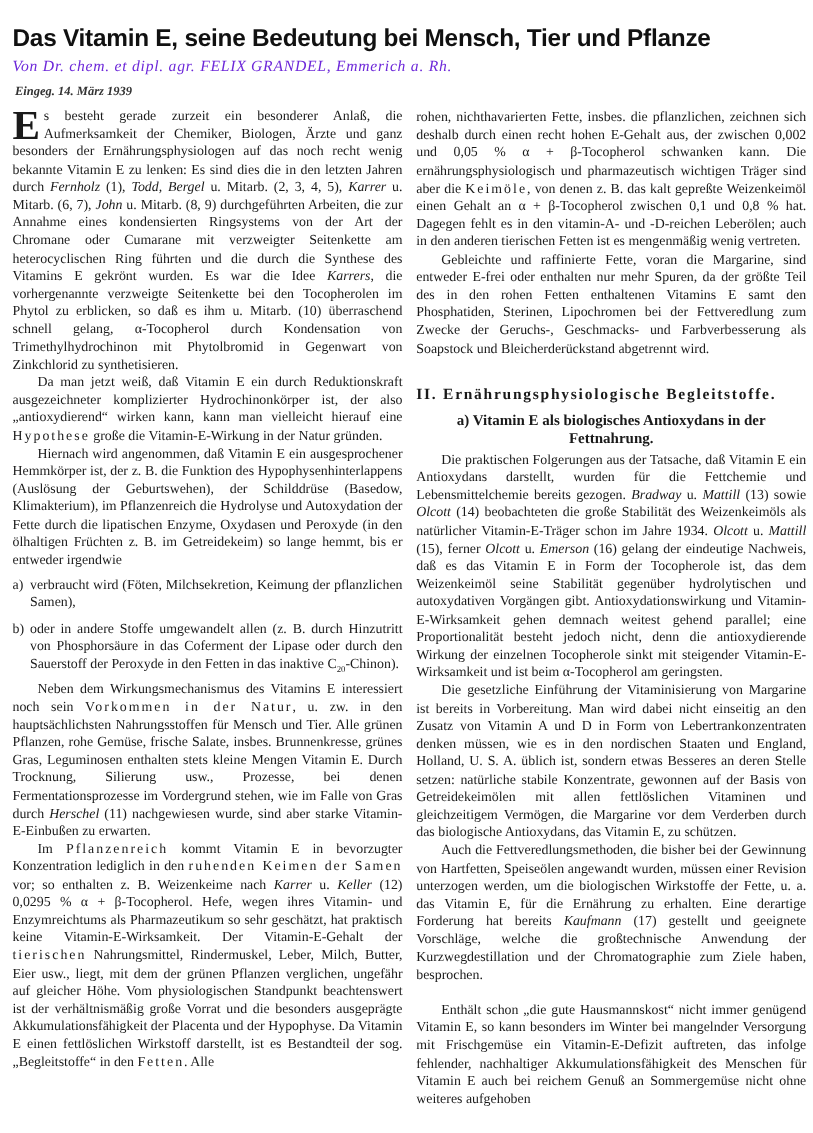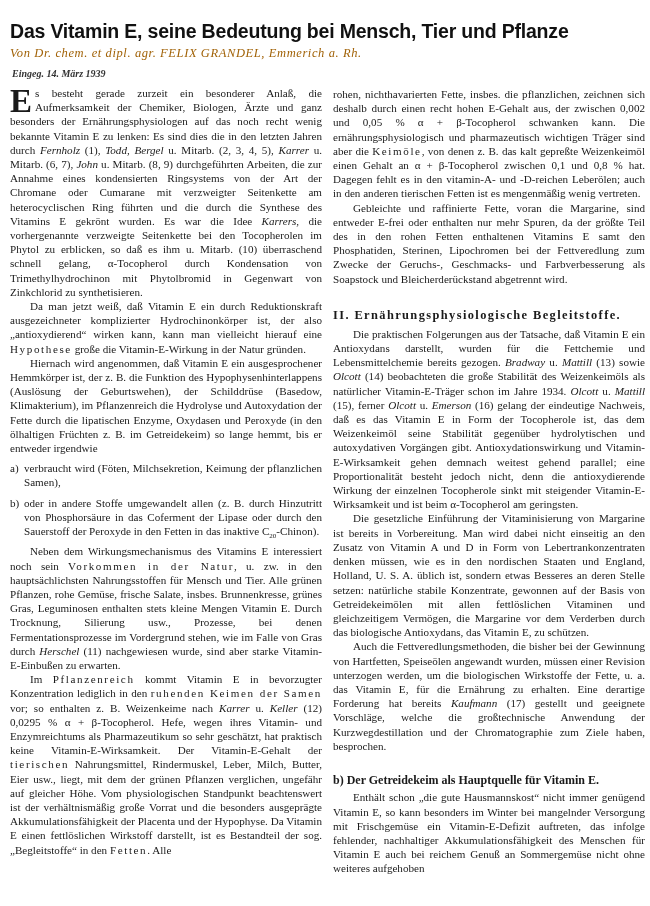--- a/index.html
+++ b/index.html
@@ -12,21 +12,21 @@
   .page { position: absolute; left: 0; top: 0; width: 650px; height: 680px; margin-top: 18px; }
   .title {
     position: absolute; left: 10px; top: 2px;
     font-family: "Liberation Sans", "DejaVu Sans", sans-serif;
     font-weight: bold; font-size: 19.5px; letter-spacing: -0.2px;
     color: #111; white-space: nowrap;
   }
   .author {
     position: absolute; left: 10px; top: 28px;
     font-family: "Liberation Serif", serif; font-style: italic;
-    font-size: 12.5px; letter-spacing: 0.6px; color: #a16207; white-space: nowrap;
+    font-size: 12.5px; letter-spacing: 0.6px; color: #6d28d9; white-space: nowrap;
   }
   .date {
     position: absolute; left: 12px; top: 50px;
     font-family: "Liberation Serif", serif; font-style: italic; font-weight: bold;
     font-size: 10px; color: #333; white-space: nowrap;
   }
   .col {
     position: absolute; top: 68px; width: 312px;
     font-family: "Liberation Serif", "DejaVu Serif", serif;
     font-size: 11.1px; line-height: 14.2px;
@@ -93,26 +93,26 @@
     <p class="indent"><span>Im </span><span class="spaced">Pflanzenreich</span><span> kommt Vitamin E in bevorzugter Konzentration lediglich in den </span><span class="spaced">ruhenden Keimen der Samen</span><span> vor; so enthalten z. B. Weizenkeime nach </span><span class="it">Karrer</span><span> u. </span><span class="it">Keller</span><span> (12) 0,0295 % α + β-Tocopherol. Hefe, wegen ihres Vitamin- und Enzymreichtums als Pharmazeutikum so sehr geschätzt, hat praktisch keine Vitamin-E-Wirksamkeit. Der Vitamin-E-Gehalt der </span><span class="spaced">tierischen</span><span> Nahrungsmittel, Rindermuskel, Leber, Milch, Butter, Eier usw., liegt, mit dem der grünen Pflanzen verglichen, ungefähr auf gleicher Höhe. Vom physiologischen Standpunkt beachtenswert ist der verhältnismäßig große Vorrat und die besonders ausgeprägte Akkumulationsfähigkeit der Placenta und der Hypophyse. Da Vitamin E einen fettlöslichen Wirkstoff darstellt, ist es Bestandteil der sog. „Begleitstoffe“ in den </span><span class="spaced">Fetten</span><span>. Alle</span></p>
   </div>
 
   <div class="col right">
     <p><span>rohen, nichthavarierten Fette, insbes. die pflanzlichen, zeichnen sich deshalb durch einen recht hohen E-Gehalt aus, der zwischen 0,002 und 0,05 % α + β-Tocopherol schwanken kann. Die ernährungsphysiologisch und pharmazeutisch wichtigen Träger sind aber die </span><span class="spaced">Keimöle</span><span>, von denen z. B. das kalt gepreßte Weizenkeimöl einen Gehalt an α + β-Tocopherol zwischen 0,1 und 0,8 % hat. Dagegen fehlt es in den vitamin-A- und -D-reichen Leberölen; auch in den anderen tierischen Fetten ist es mengenmäßig wenig vertreten.</span></p>
 
     <p class="indent">Gebleichte und raffinierte Fette, voran die Margarine, sind entweder E-frei oder enthalten nur mehr Spuren, da der größte Teil des in den rohen Fetten enthaltenen Vitamins E samt den Phosphatiden, Sterinen, Lipochromen bei der Fettveredlung zum Zwecke der Geruchs-, Geschmacks- und Farbverbesserung als Soapstock und Bleicherderückstand abgetrennt wird.</p>
 
     <div class="gap"></div>
     <h2 class="sec">II. Ernährungsphysiologische Begleitstoffe.</h2>
+    <h3 class="sub">a) Vitamin E als biologisches Antioxydans in der Fettnahrung.</h3>
 
     <p class="indent"><span>Die praktischen Folgerungen aus der Tatsache, daß Vitamin E ein Antioxydans darstellt, wurden für die Fettchemie und Lebensmittelchemie bereits gezogen. </span><span class="it">Bradway</span><span> u. </span><span class="it">Mattill</span><span> (13) sowie </span><span class="it">Olcott</span><span> (14) beobachteten die große Stabilität des Weizenkeimöls als natürlicher Vitamin-E-Träger schon im Jahre 1934. </span><span class="it">Olcott</span><span> u. </span><span class="it">Mattill</span><span> (15), ferner </span><span class="it">Olcott</span><span> u. </span><span class="it">Emerson</span><span> (16) gelang der eindeutige Nachweis, daß es das Vitamin E in Form der Tocopherole ist, das dem Weizenkeimöl seine Stabilität gegenüber hydrolytischen und autoxydativen Vorgängen gibt. Antioxydationswirkung und Vitamin-E-Wirksamkeit gehen demnach weitest gehend parallel; eine Proportionalität besteht jedoch nicht, denn die antioxydierende Wirkung der einzelnen Tocopherole sinkt mit steigender Vitamin-E-Wirksamkeit und ist beim α-Tocopherol am geringsten.</span></p>
 
     <p class="indent">Die gesetzliche Einführung der Vitaminisierung von Margarine ist bereits in Vorbereitung. Man wird dabei nicht einseitig an den Zusatz von Vitamin A und D in Form von Lebertrankonzentraten denken müssen, wie es in den nordischen Staaten und England, Holland, U. S. A. üblich ist, sondern etwas Besseres an deren Stelle setzen: natürliche stabile Konzentrate, gewonnen auf der Basis von Getreidekeimölen mit allen fettlöslichen Vitaminen und gleichzeitigem Vermögen, die Margarine vor dem Verderben durch das biologische Antioxydans, das Vitamin E, zu schützen.</p>
 
     <p class="indent"><span>Auch die Fettveredlungsmethoden, die bisher bei der Gewinnung von Hartfetten, Speiseölen angewandt wurden, müssen einer Revision unterzogen werden, um die biologischen Wirkstoffe der Fette, u. a. das Vitamin E, für die Ernährung zu erhalten. Eine derartige Forderung hat bereits </span><span class="it">Kaufmann</span><span> (17) gestellt und geeignete Vorschläge, welche die großtechnische Anwendung der Kurzwegdestillation und der Chromatographie zum Ziele haben, besprochen.</span></p>
 
     <div class="gap2"></div>
-    <h3 class="sub" style="text-align:left">b) Der Getreidekeim als Hauptquelle für Vitamin E.</h3>
 
     <p class="indent">Enthält schon „die gute Hausmannskost“ nicht immer genügend Vitamin E, so kann besonders im Winter bei mangelnder Versorgung mit Frischgemüse ein Vitamin-E-Defizit auftreten, das infolge fehlender, nachhaltiger Akkumulationsfähigkeit des Menschen für Vitamin E auch bei reichem Genuß an Sommergemüse nicht ohne weiteres aufgehoben</p>
   </div>
 
 </div>
 
 </body></html>

